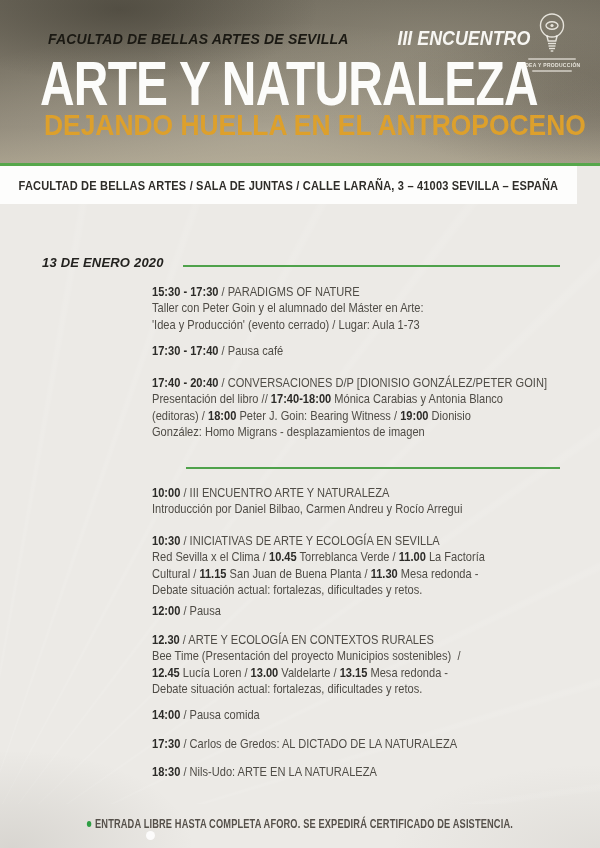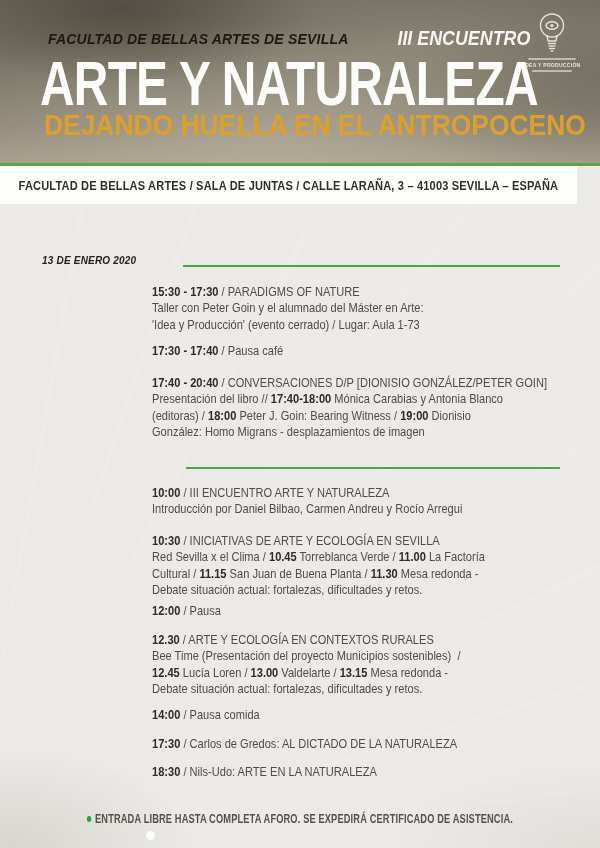--- a/index.html
+++ b/index.html
@@ -73,34 +73,34 @@
     background:
       radial-gradient(ellipse 260px 140px at 2% 100%, rgba(110,105,95,.16), transparent 70%),
       radial-gradient(ellipse 300px 120px at 100% 100%, rgba(120,115,105,.10), transparent 70%);
   }
   .prog-h{
     position:absolute;left:42px;top:217px;margin:0;
     font-size:31px;line-height:1;font-weight:bold;letter-spacing:-.5px;
     color:#C3932E;white-space:nowrap;
   }
   .day{
-    position:absolute;left:42px;font-size:10px;font-weight:bold;font-style:italic;
+    position:absolute;left:42px;font-size:13px;font-weight:bold;font-style:italic;
     color:#23221F;letter-spacing:.2px;white-space:nowrap;
   }
   .day-rule{position:absolute;height:2px;background:#4FA24B;}
   .item{
     position:absolute;left:152px;width:545px;
     font-size:13.2px;line-height:16.3px;color:#4F4C46;
     transform:scaleX(.84);transform-origin:0 0;white-space:pre-wrap;
   }
   .item b{font-weight:bold;color:#2C2B28;}
   
   .foot{
     position:absolute;left:0;top:812px;width:600px;height:24px;
-    display:flex;align-items:flex-start;justify-content:center;
+    display:flex;align-items:center;justify-content:center;
   }
   .foot-inner{
     display:flex;align-items:center;gap:5px;
     transform:scaleX(.74);transform-origin:50% 50%;white-space:nowrap;
   }
   .dot{width:6px;height:6px;border-radius:50%;background:#2E9E44;flex:0 0 auto;}
   .foot-text{font-size:12.5px;font-weight:bold;color:#55504A;letter-spacing:.2px;}
   .speck{position:absolute;left:146px;top:831px;width:9px;height:9px;border-radius:50%;
     background:rgba(255,255,255,.85);}
 </style>

